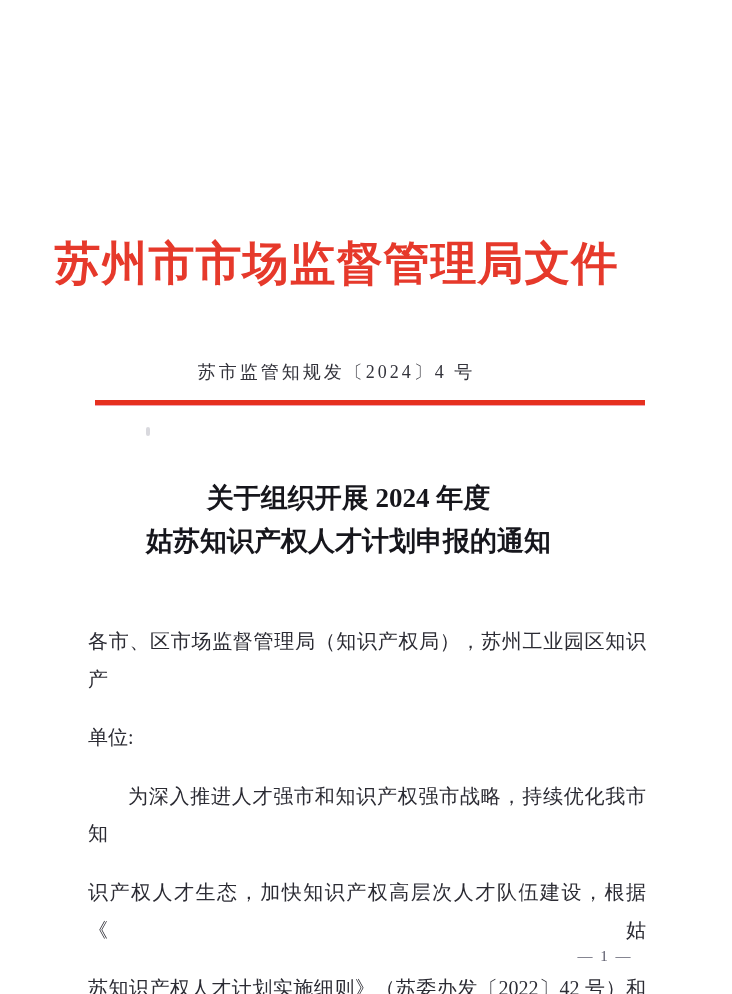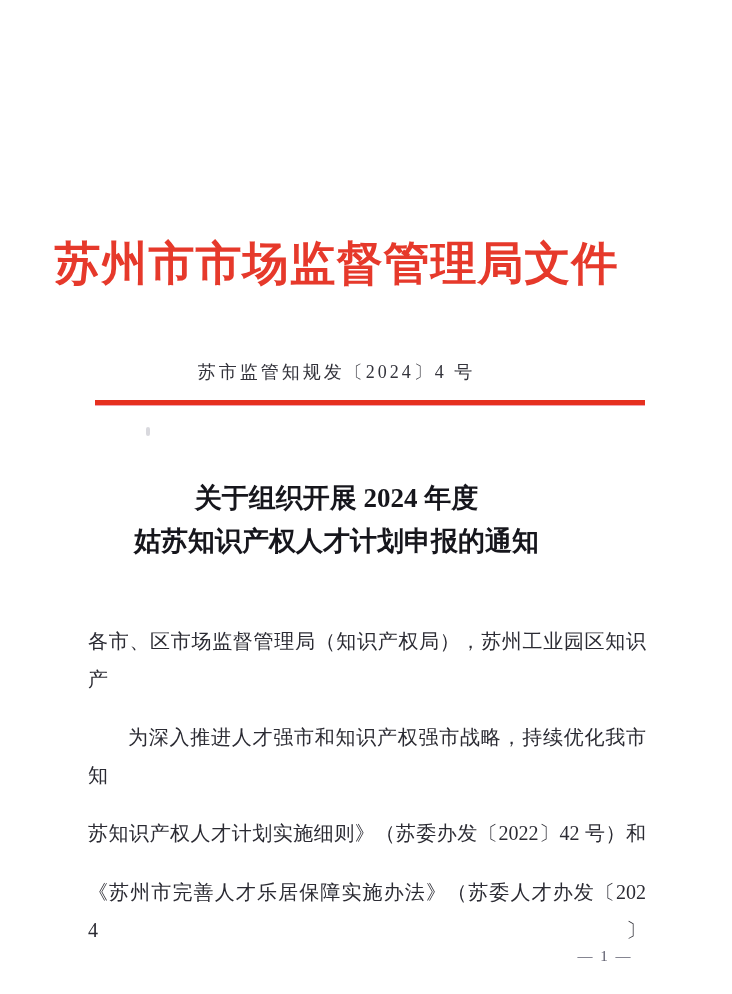--- a/index.html
+++ b/index.html
@@ -50,21 +50,21 @@
     left: 146px;
     width: 4px;
     height: 9px;
     background: #b9b9c2;
     opacity: 0.55;
     border-radius: 2px;
   }
   .doc-title {
     position: absolute;
     top: 477px;
-    left: 0;
+    left: 12px;
     width: 100%;
     text-align: center;
     font-weight: bold;
     font-size: 27px;
     line-height: 43px;
     color: #16161c;
   }
   .body-block {
     position: absolute;
     top: 602px;
@@ -111,21 +111,23 @@
 
   <div class="scan-artifact"></div>
 
   <div class="doc-title">
     <div>关于组织开展 2024 年度</div>
     <div>姑苏知识产权人才计划申报的通知</div>
   </div>
 
   <div class="body-block">
     <div class="body-line justify-full">各市、区市场监督管理局（知识产权局），苏州工业园区知识产</div>
+    <div class="body-line">单位:</div>
     <div class="body-line justify-full indent">为深入推进人才强市和知识产权强市战略，持续优化我市知</div>
+    <div class="body-line justify-full">识产权人才生态，加快知识产权高层次人才队伍建设，根据《姑</div>
     <div class="body-line justify-full">苏知识产权人才计划实施细则》（苏委办发〔2022〕42 号）和</div>
     <div class="body-line justify-full">《苏州市完善人才乐居保障实施办法》（苏委人才办发〔2024〕</div>
 
   </div>
 
   <div class="page-number">— 1 —</div>
 
 </div>
 
 </body></html>

